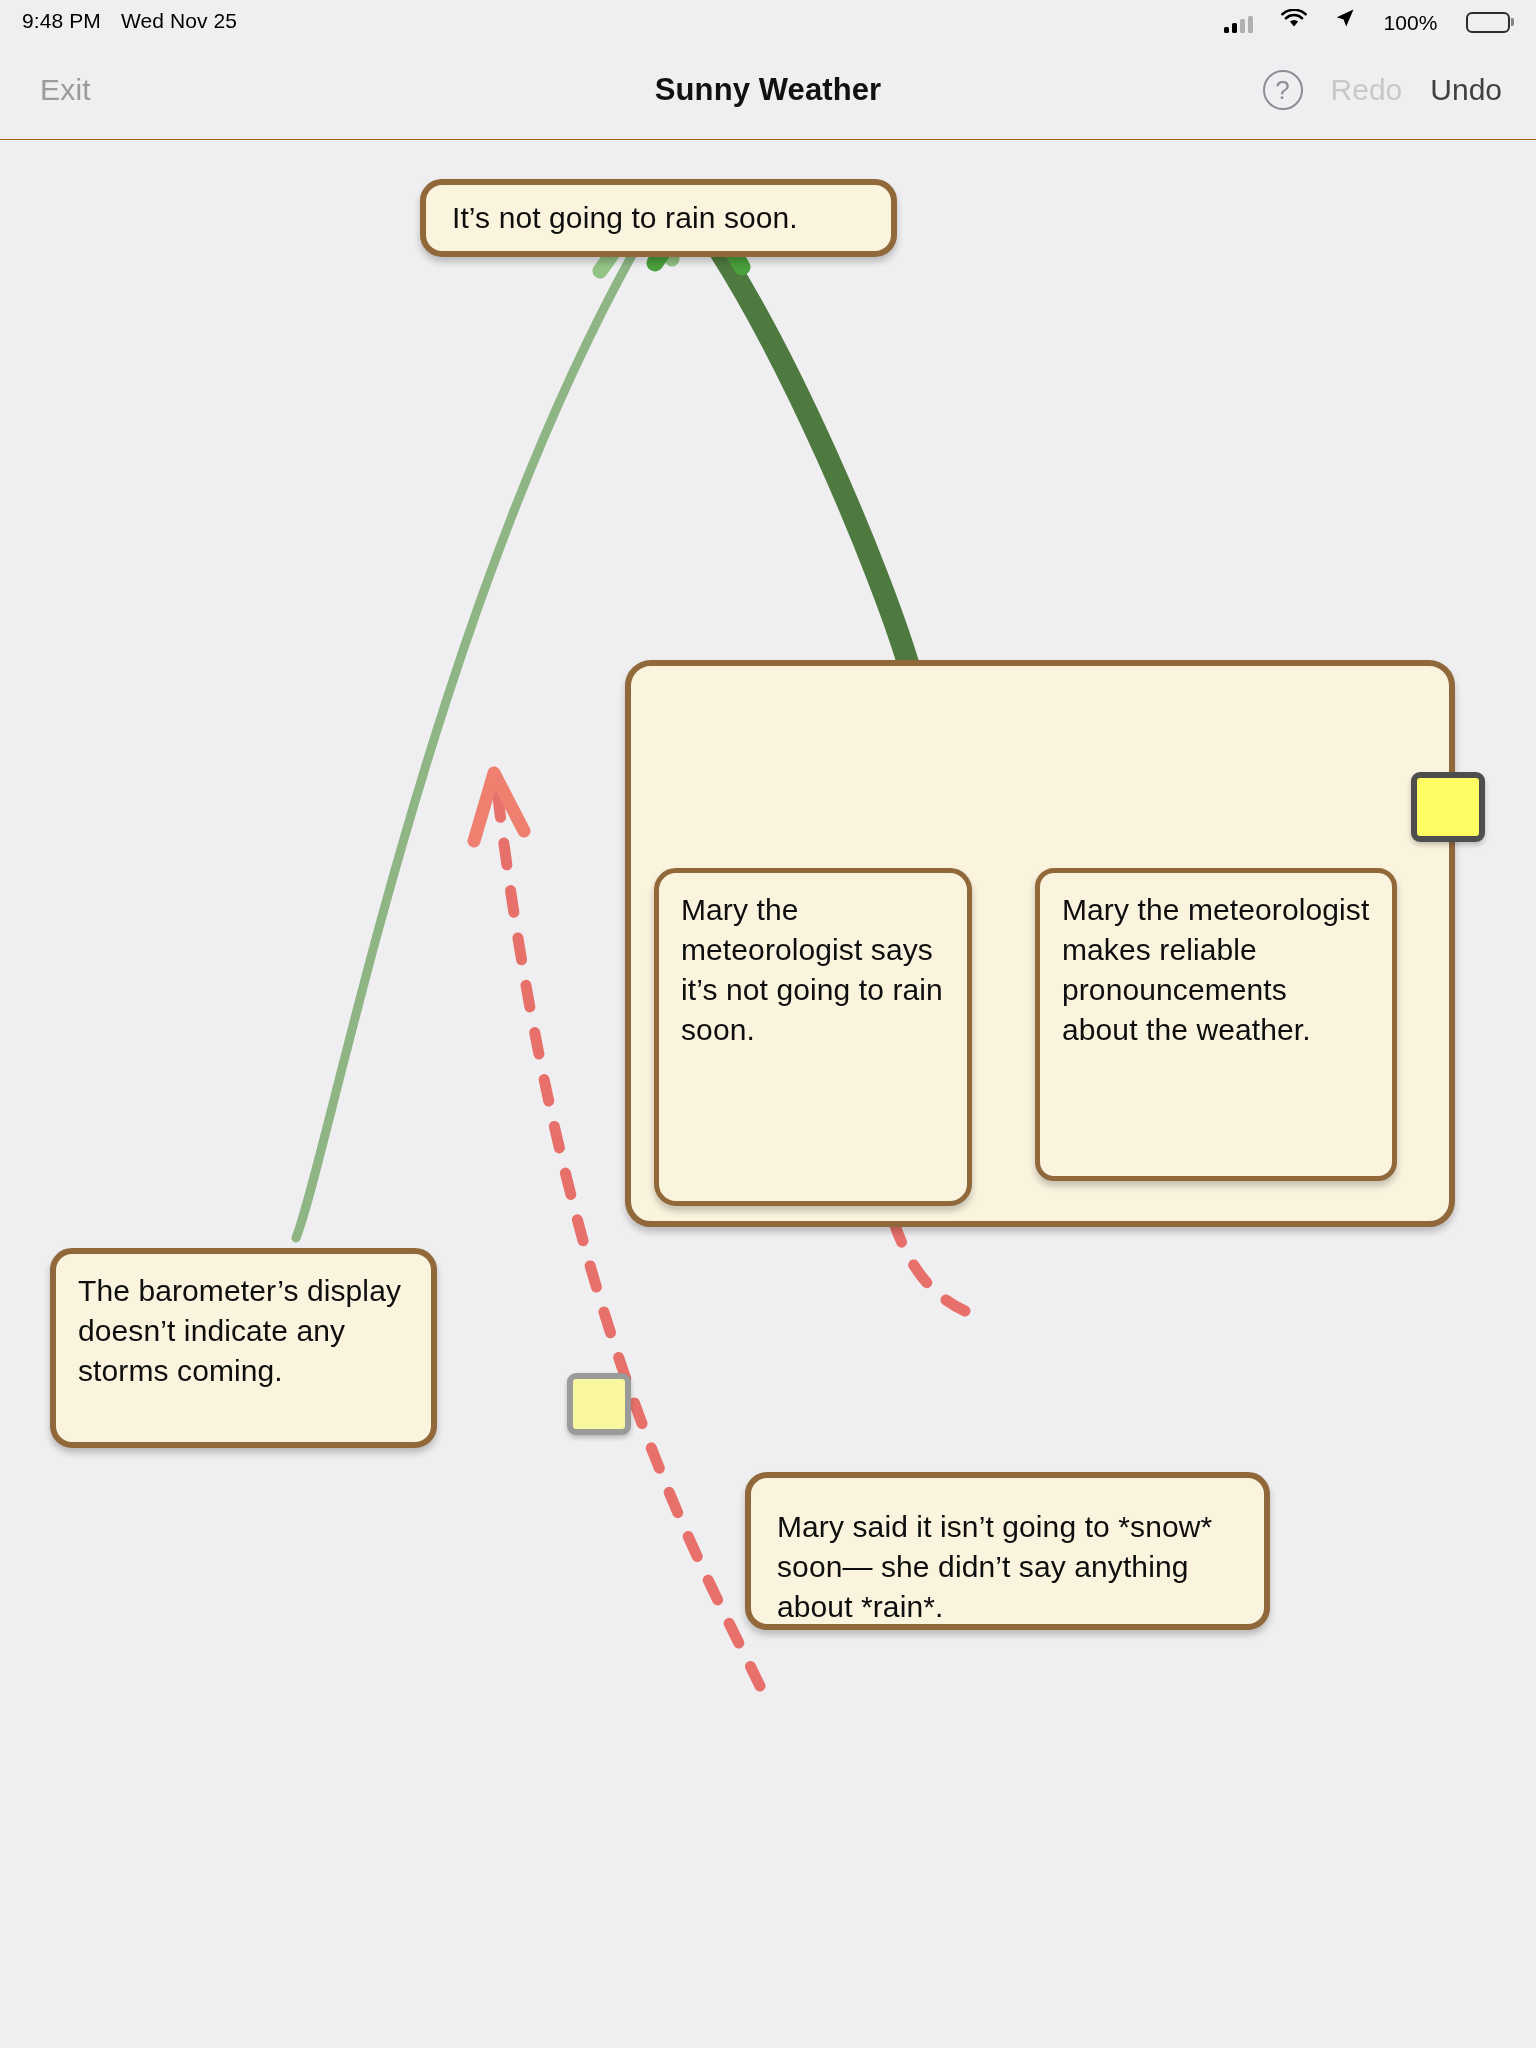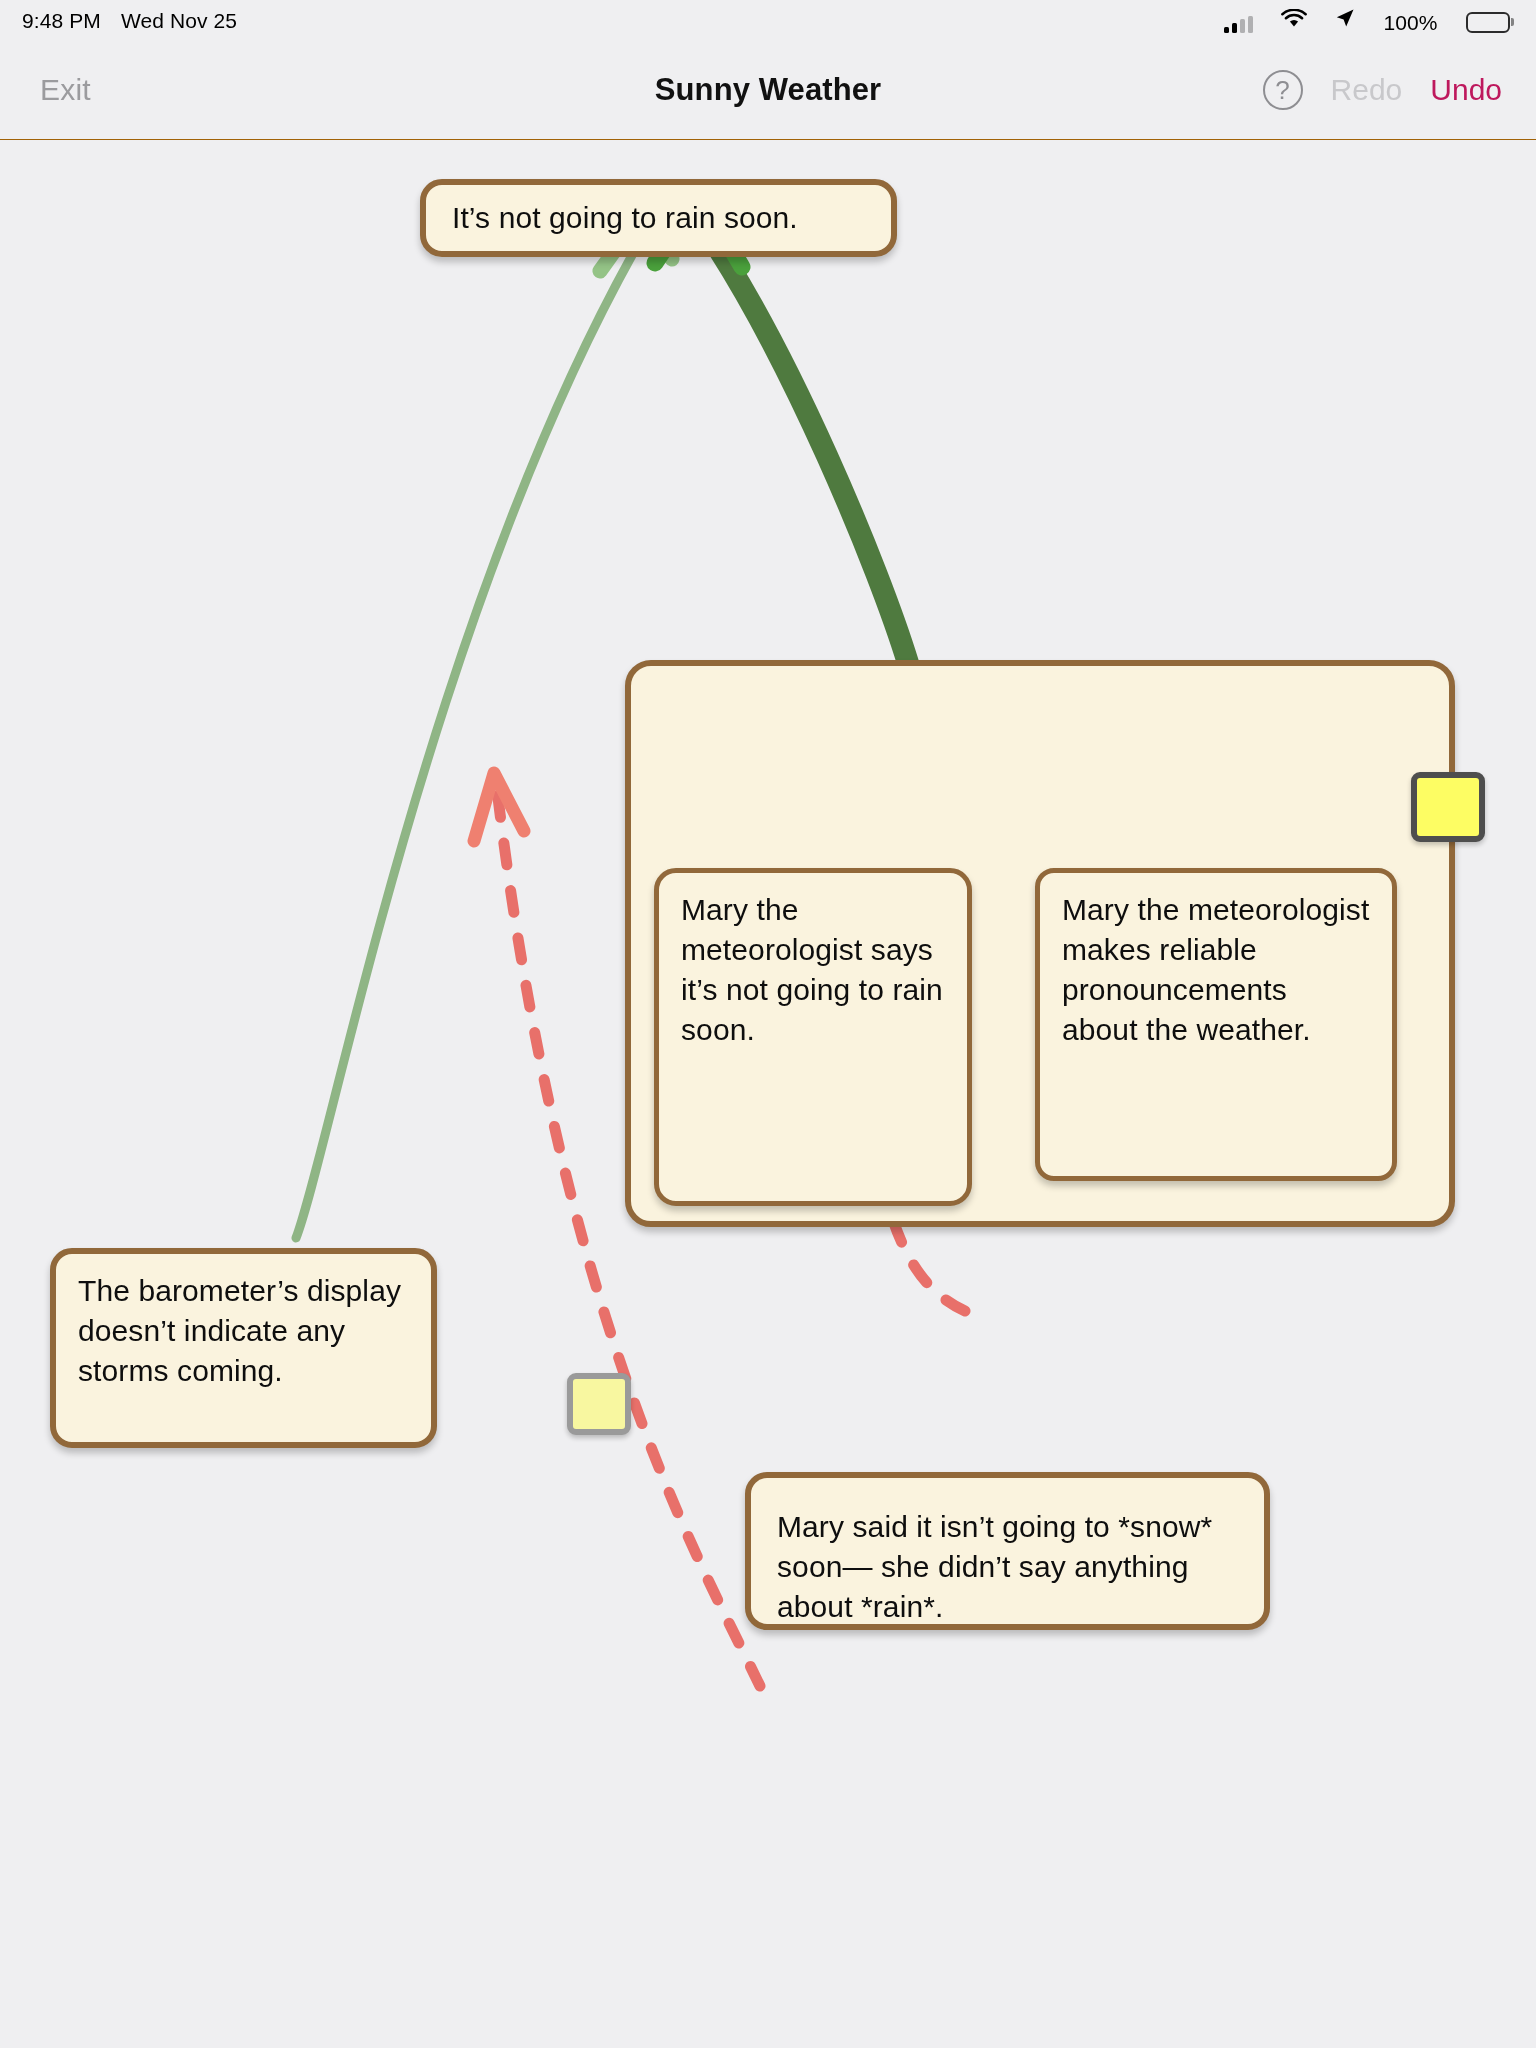--- a/index.html
+++ b/index.html
@@ -100,21 +100,21 @@
   #help-button {
     width: 40px; height: 40px;
     border: 2.5px solid #8e8e92;
     border-radius: 50%;
     display: flex; align-items: center; justify-content: center;
     font-size: 26px; color: #8e8e92;
     box-sizing: border-box;
     line-height: 1;
   }
   #redo-button { font-size: 30px; color: #c8c8cb; }
-  #undo-button { font-size: 30px; color: #be185d; }
+  #undo-button { font-size: 30px; color: #404040; }
 
   
   #canvas {
     position: absolute;
     left: 0; top: 141px;
     width: 1536px;
     height: 1907px;
     background: #efeff1;
     overflow: hidden;
   }

